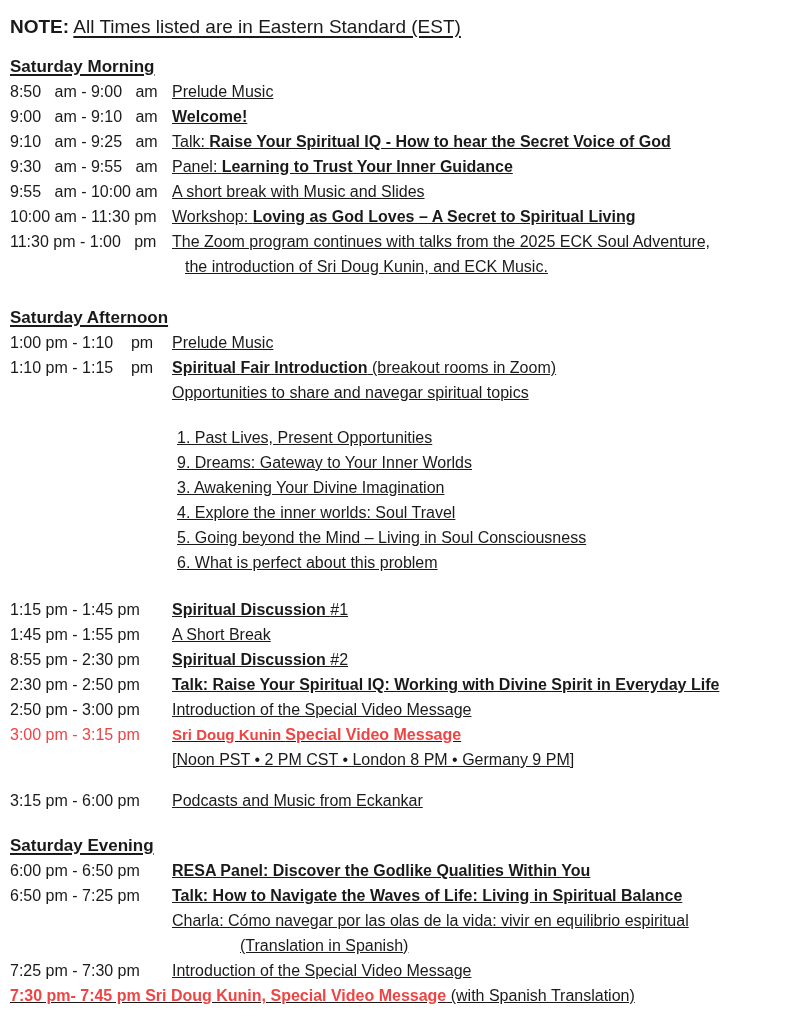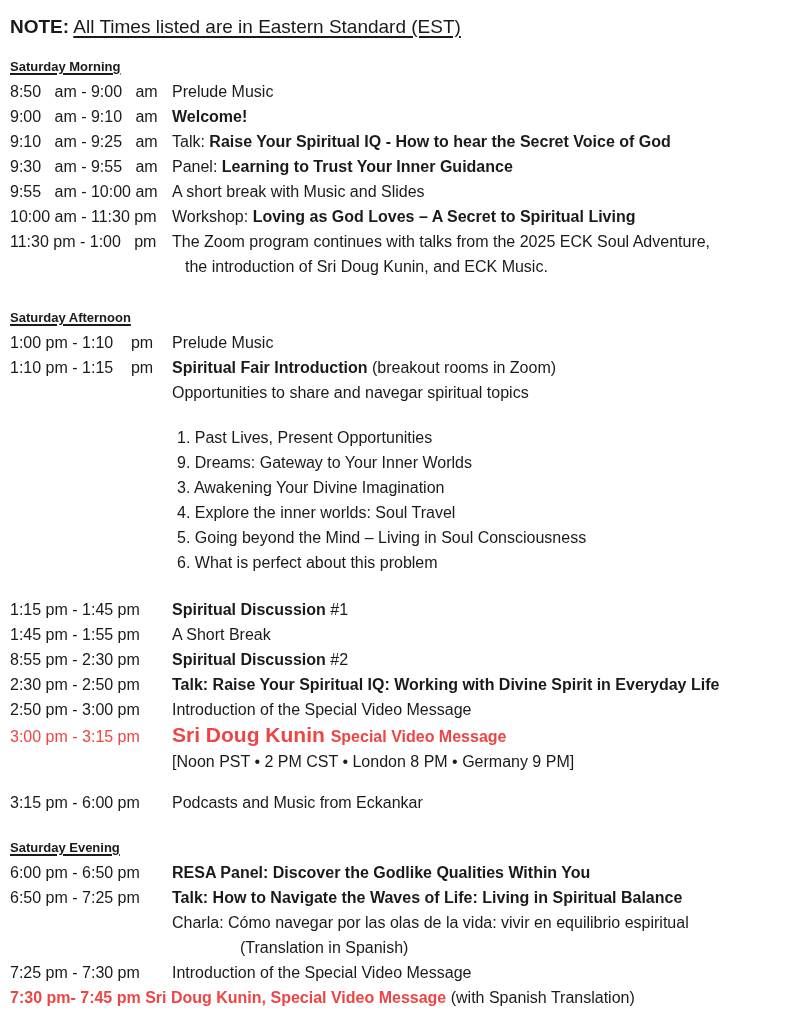--- a/index.html
+++ b/index.html
@@ -1,28 +1,28 @@
 <!DOCTYPE html>
 <html><head>
 <meta charset="utf-8">
 <style>
   html,body{margin:0;padding:0;background:#ffffff;}
   body{font-family:"Liberation Sans","DejaVu Sans",sans-serif;color:#1a1a1a;}
   .page{width:807px;min-height:1024px;box-sizing:border-box;padding:12px 6px 14px 10px;background:#ffffff;}
   .note{font-size:19px;line-height:29px;margin-bottom:13px;white-space:pre-wrap;}
   .note .label{font-weight:bold;}
   .note .text{text-decoration:underline;text-decoration-thickness:2px;text-underline-offset:3px;}
-  .heading{font-size:13px;font-weight:bold;line-height:25px;text-decoration:underline;text-decoration-thickness:2px;text-underline-offset:2px;}
+  .heading{font-size:17px;font-weight:bold;line-height:25px;text-decoration:underline;text-decoration-thickness:2px;text-underline-offset:2px;}
   .row{display:flex;font-size:16px;line-height:25px;align-items:baseline;justify-content:space-between;}
   .row.plain{display:block;}
   .time{flex:0 0 162px;white-space:pre;overflow:visible;}
-  .content{flex:1;white-space:pre-wrap;}
+  .content{flex:1;white-space:pre-wrap;text-decoration:underline;}
   .b{font-weight:bold;}
   .blue{color:#ef4444;}
-  .big{font-size:21px;}
+  .big{font-size:15px;}
   .spacer{width:100%;}
 </style>
 </head>
 <body>
 
 <div class="page">
   <div class="note"><span class="label">NOTE:</span><span> </span><span class="text">All Times listed are in Eastern Standard (EST)</span></div>
   <div>
       <section>
         <div class="heading">Saturday Morning</div>

